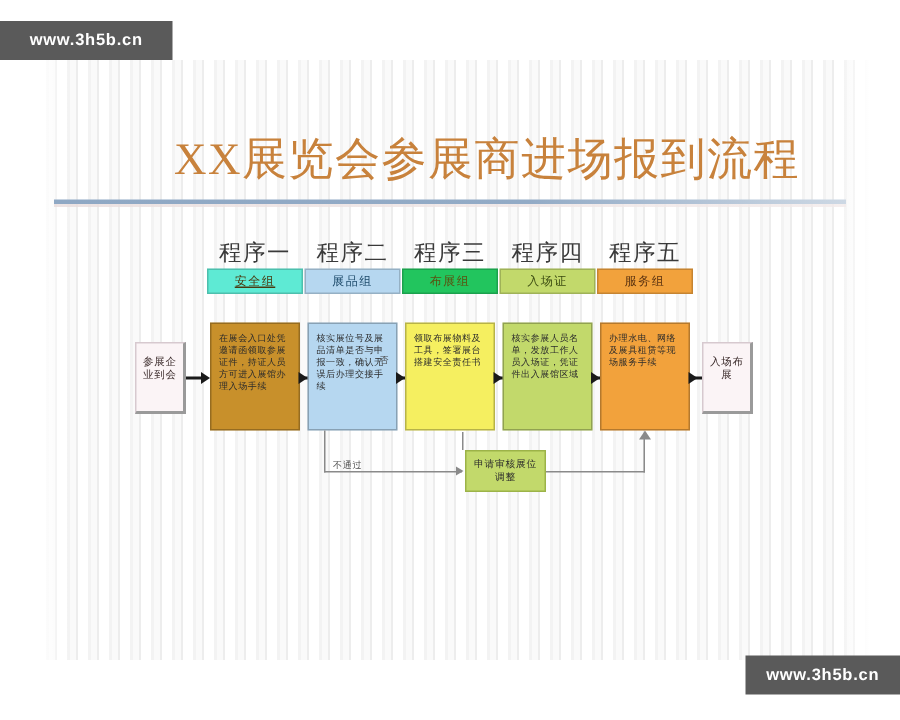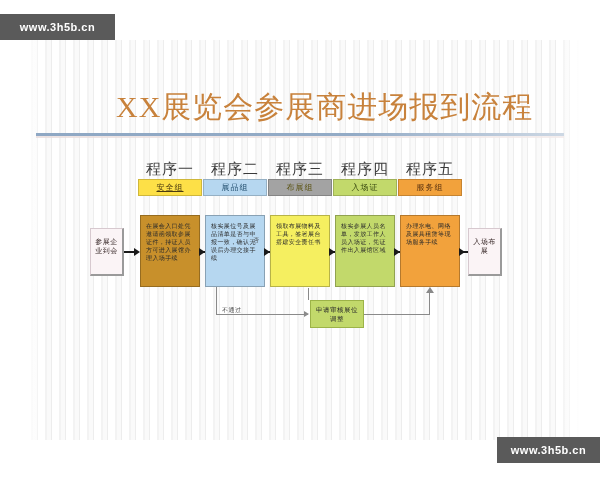--- a/index.html
+++ b/index.html
@@ -115,29 +115,29 @@
 </div>
 <div id="top-white"></div>
 <div id="bottom-white"></div>
 
 <div id="title">XX展览会参展商进场报到流程</div>
 <div id="title-rule"></div>
 <div id="title-rule2"></div>
 
 <div class="step-head" style="left:138px;top:163px;width:64px;">
   <div class="step-title">程序一</div>
-  <div class="step-badge" style="background:#fde047;color:#4a3a10;text-decoration:underline;">安全组</div>
+  <div class="step-badge" style="background:#5eead4;color:#4a3a10;text-decoration:underline;">安全组</div>
 </div>
 <div class="step-head" style="left:203px;top:163px;width:64px;">
   <div class="step-title">程序二</div>
   <div class="step-badge" style="background:#b6d7f0;color:#1d4a6a;">展品组</div>
 </div>
 <div class="step-head" style="left:268px;top:163px;width:64px;">
   <div class="step-title">程序三</div>
-  <div class="step-badge" style="background:#a3a3a3;color:#5a5210;">布展组</div>
+  <div class="step-badge" style="background:#22c55e;color:#5a5210;">布展组</div>
 </div>
 <div class="step-head" style="left:333px;top:163px;width:64px;">
   <div class="step-title">程序四</div>
   <div class="step-badge" style="background:#c2d96b;color:#3a4a10;">入场证</div>
 </div>
 <div class="step-head" style="left:398px;top:163px;width:64px;">
   <div class="step-title">程序五</div>
   <div class="step-badge" style="background:#f2a23c;color:#5a3210;">服务组</div>
 </div>
 

